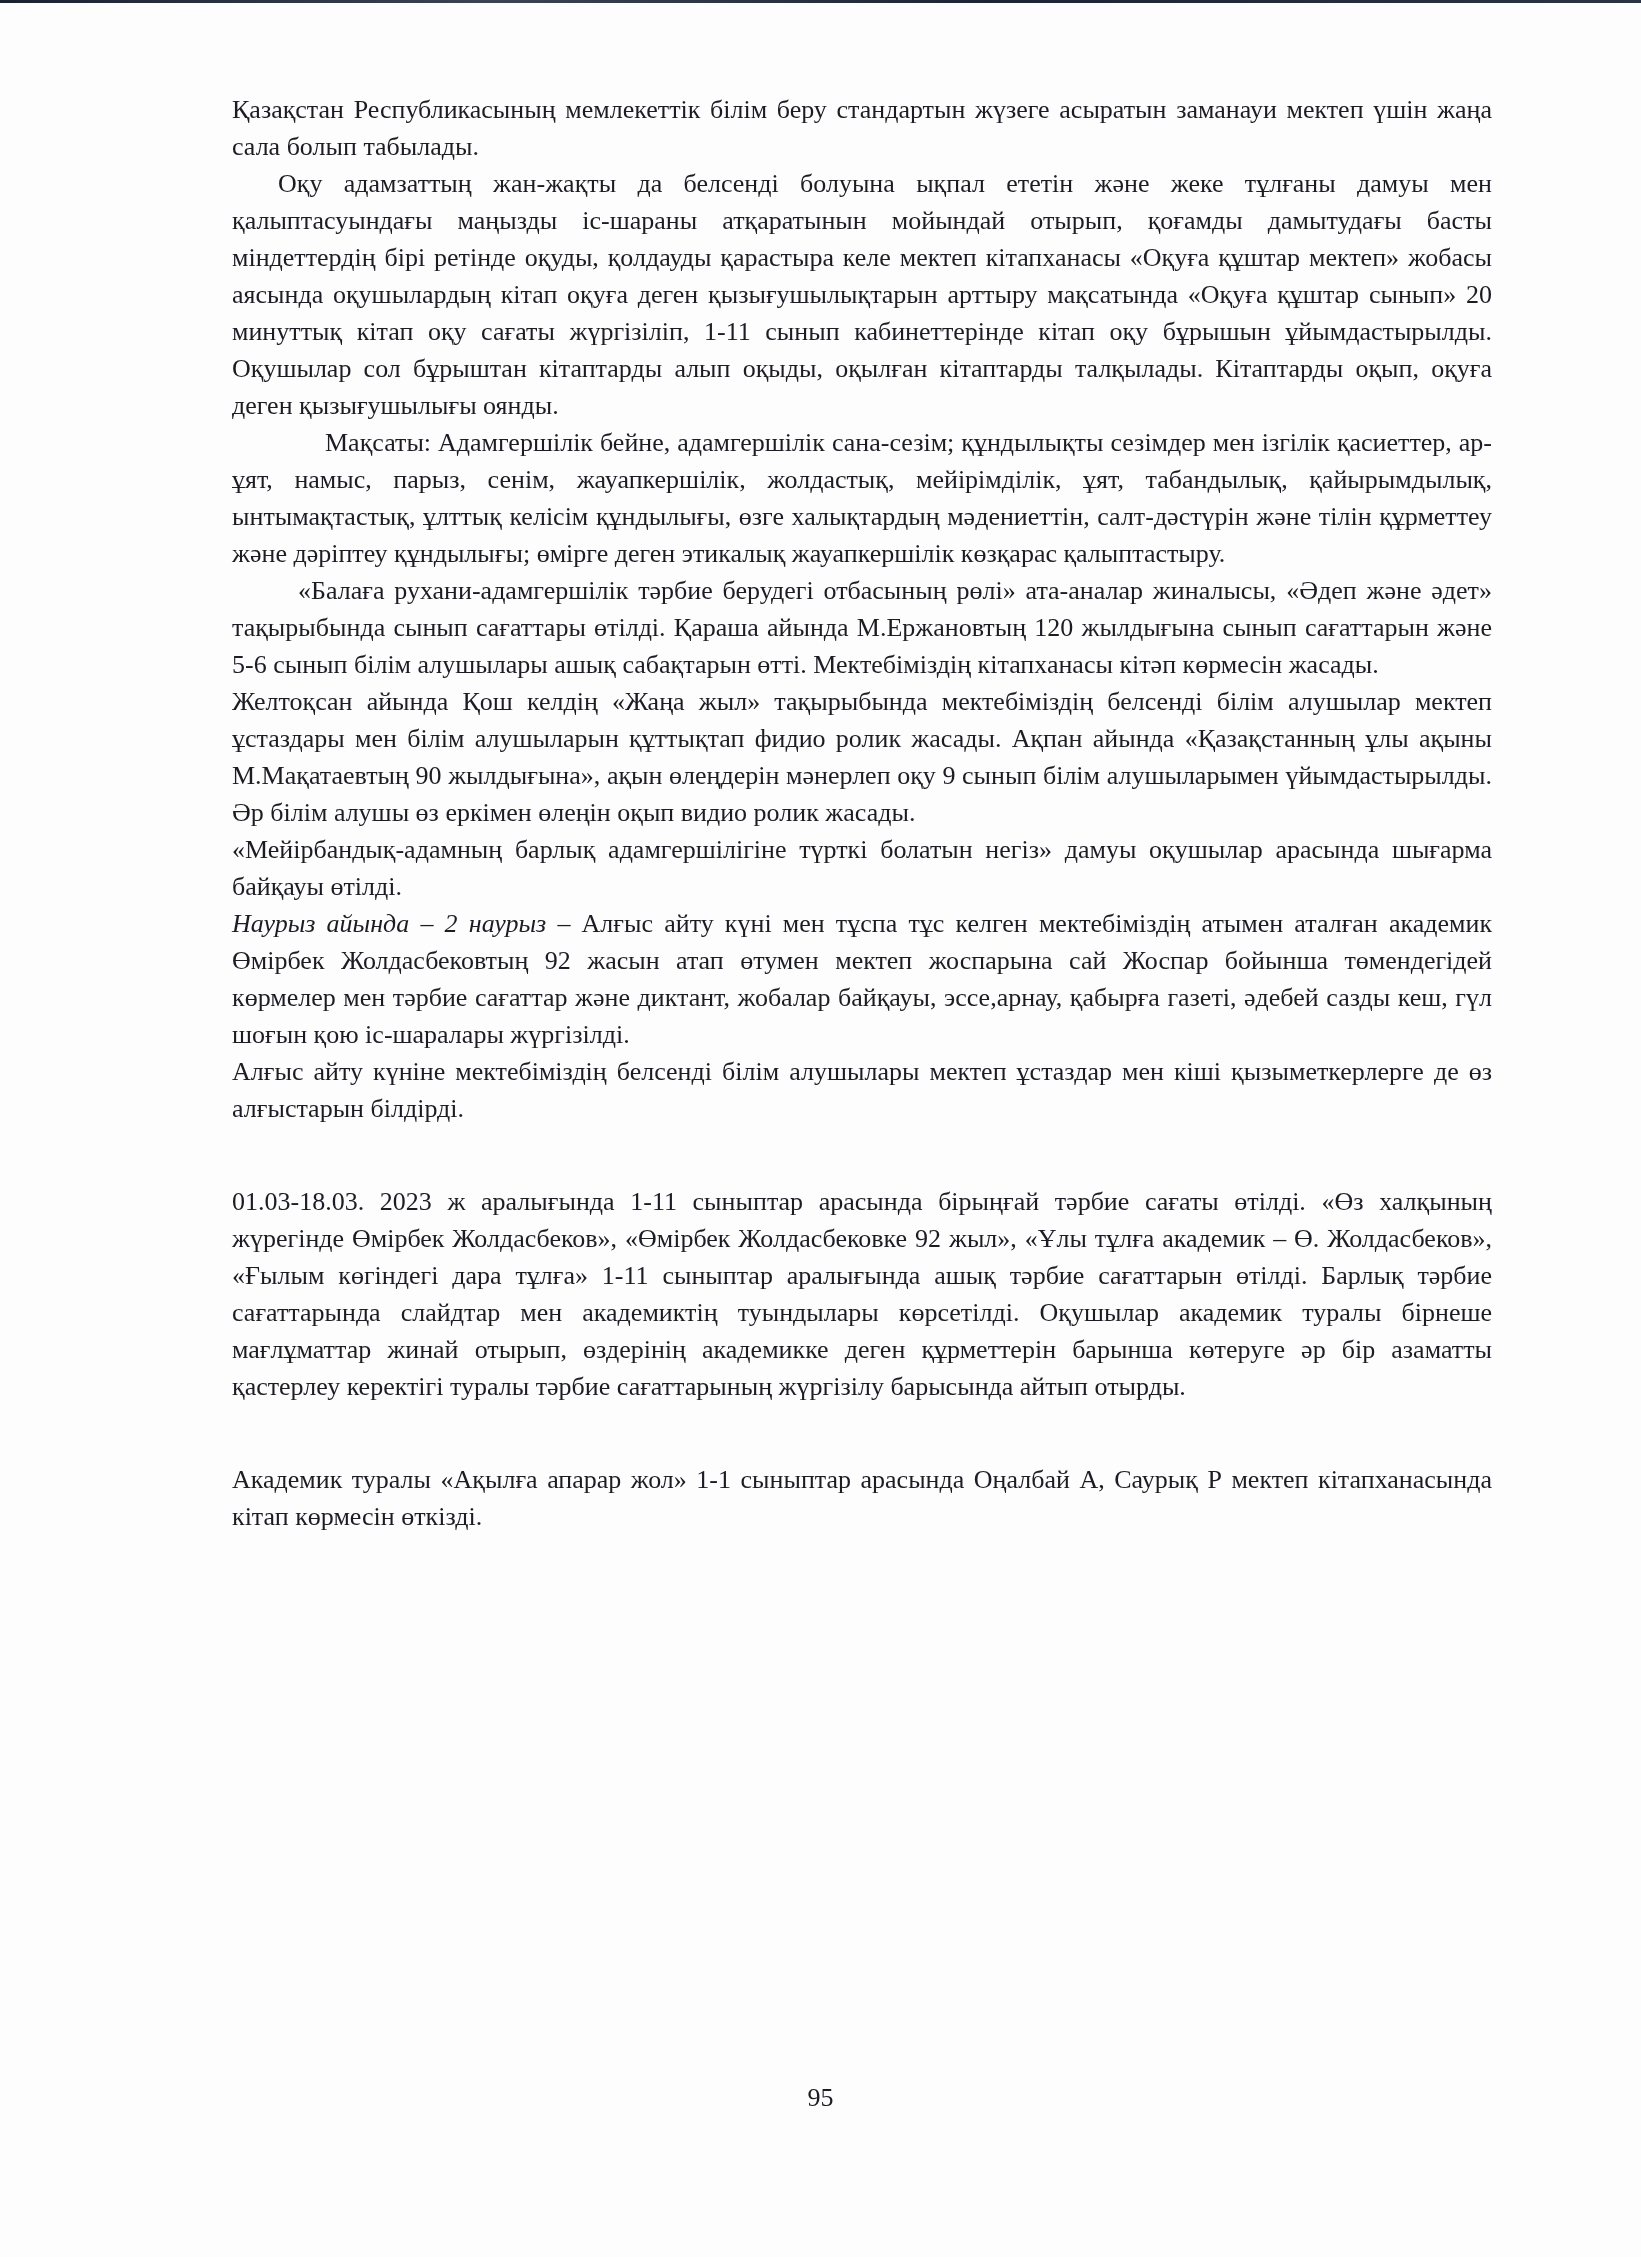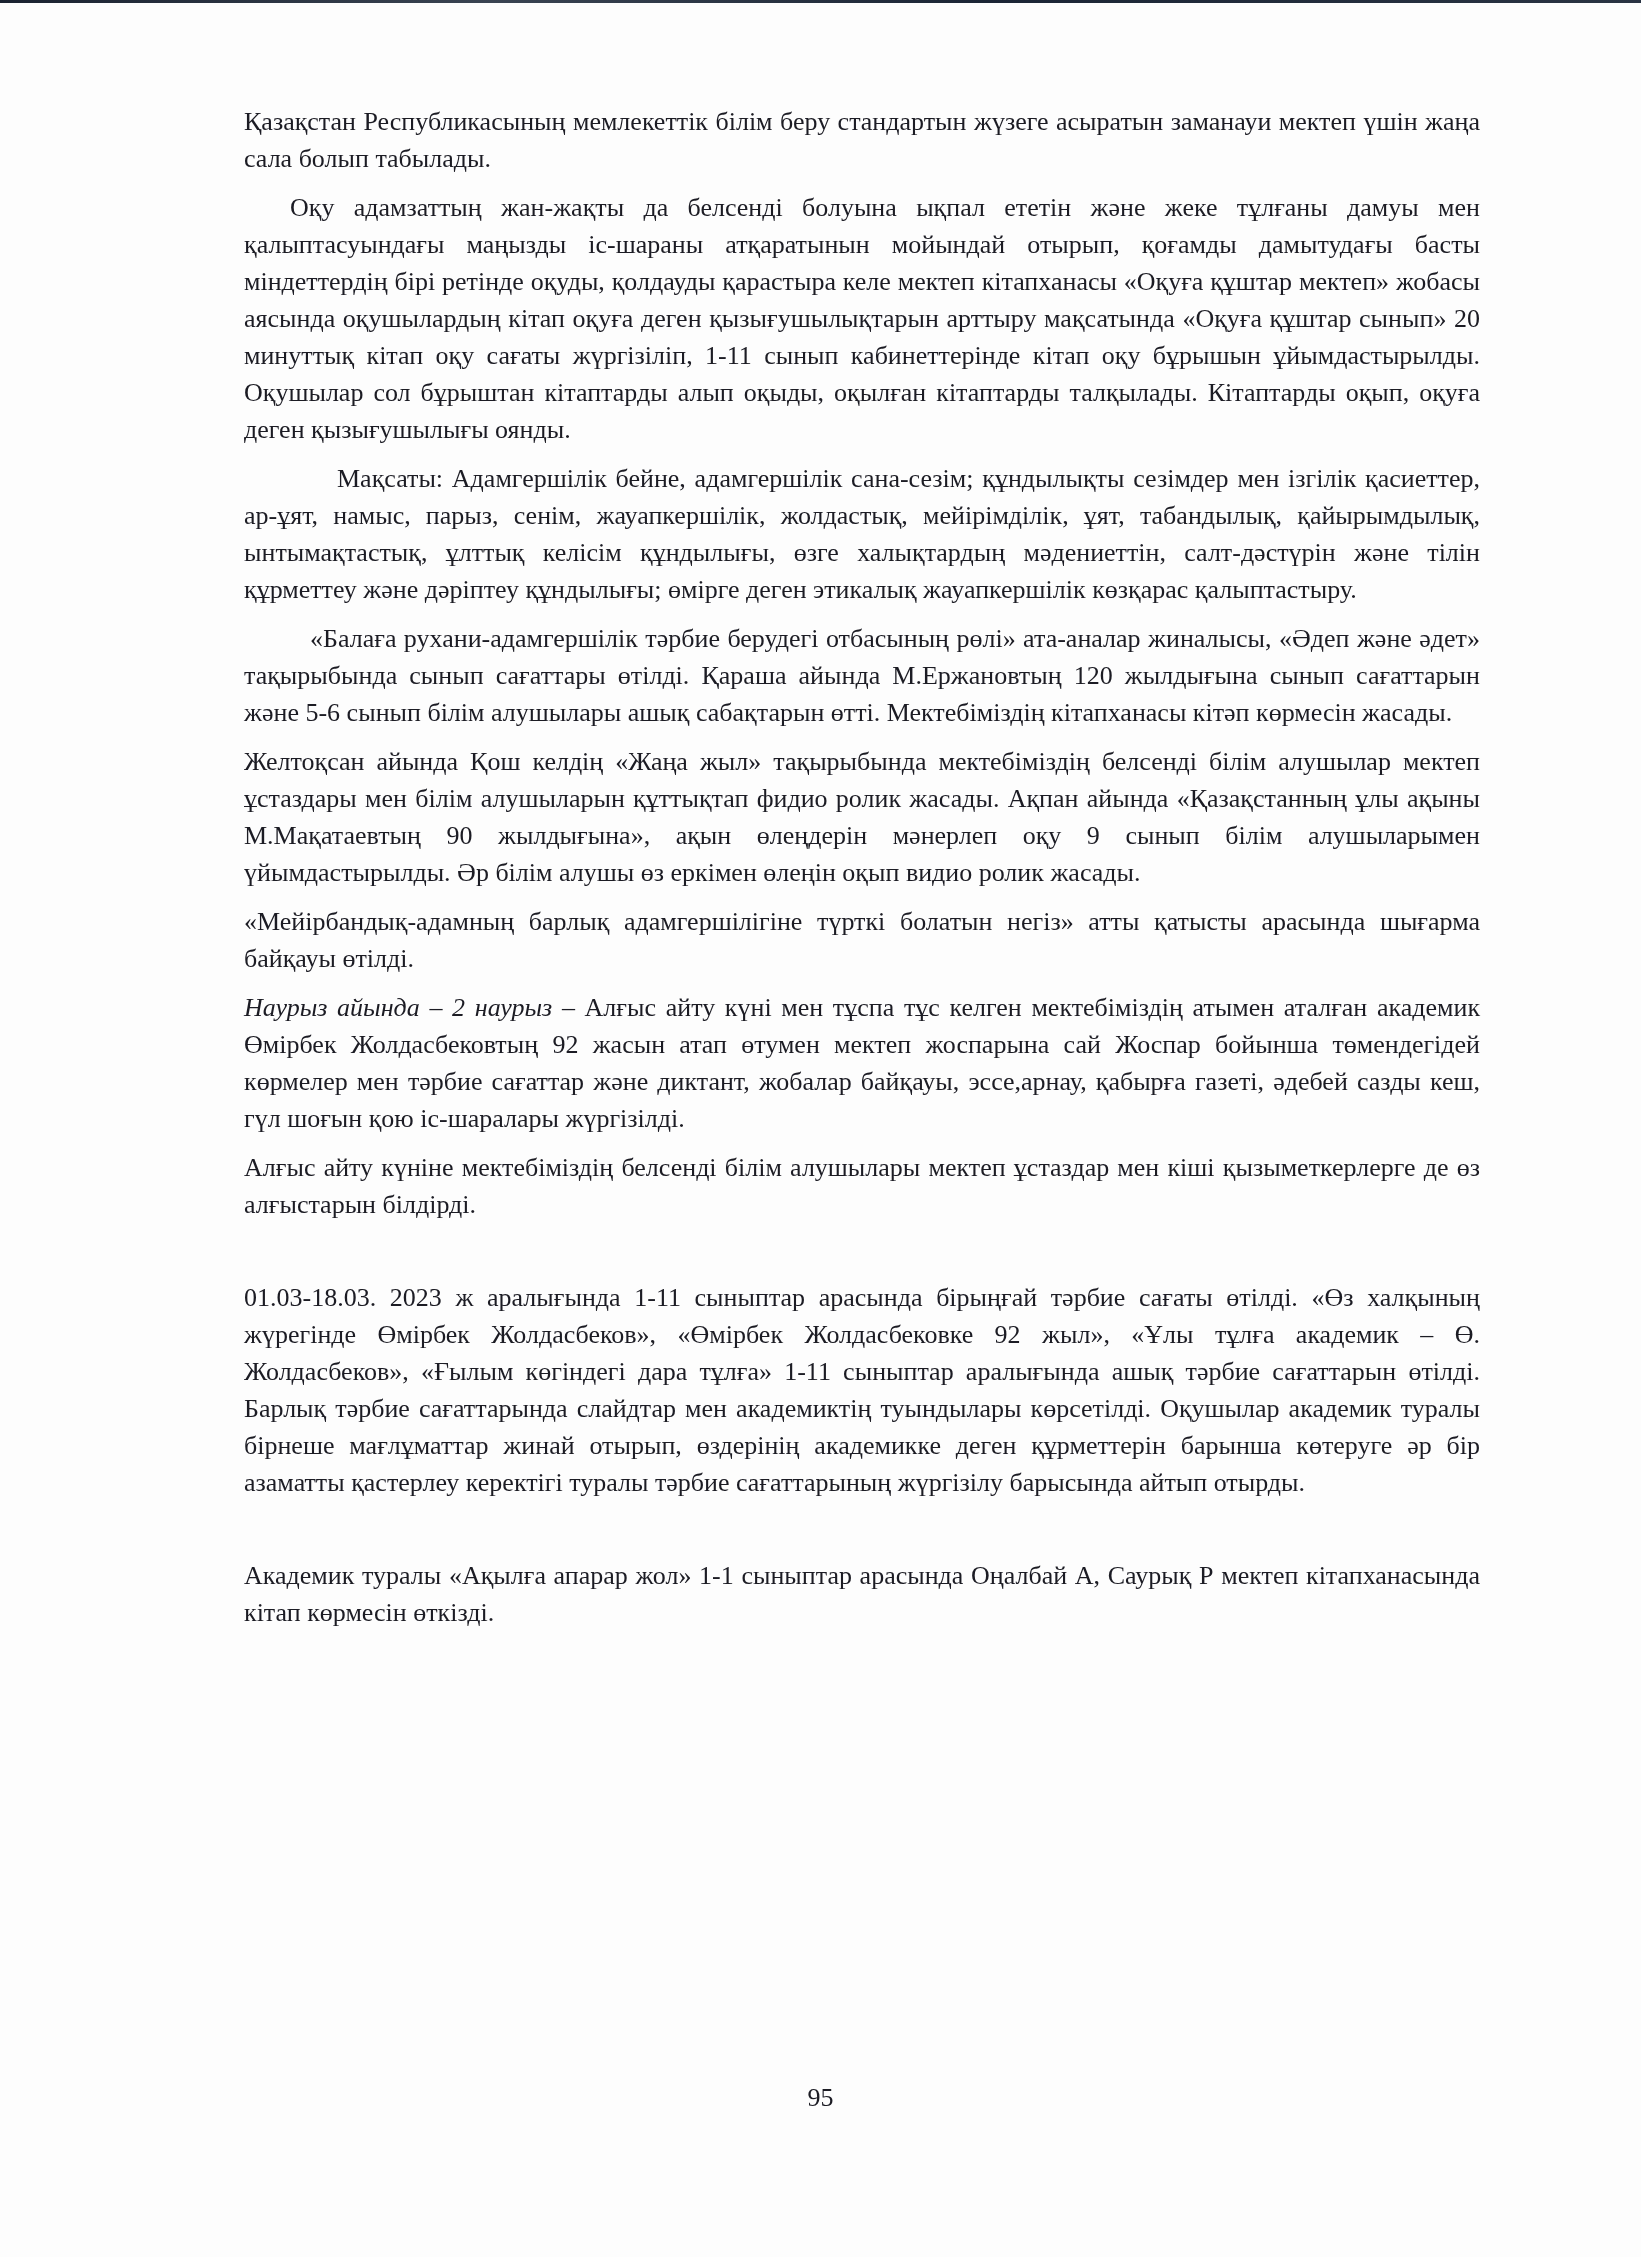--- a/index.html
+++ b/index.html
@@ -25,21 +25,21 @@
     left: 232px;
     top: 91px;
     width: 1260px;
     font-family: "Liberation Serif", "DejaVu Serif", serif;
     font-size: 26px;
     line-height: 37px;
     color: #1c1c24;
     text-align: justify;
   }
   .page p {
-    margin: 12px;
+    margin: 0;
     font-family: Liberation Serif, serif;
   }
   .indent-1 { text-indent: 46px; }
   .indent-2 { text-indent: 93px; }
   .indent-3 { text-indent: 97px; }
   .indent-4 { text-indent: 66px; }
   .gap-lg { margin-top: 73px !important; }
   .gap-xl { margin-top: 56px !important; }
   em { font-style: italic; }
   .page-number {
@@ -63,21 +63,21 @@
 
   <p class="indent-1">Оқу адамзаттың жан-жақты да белсенді болуына ықпал ететін және жеке тұлғаны дамуы мен қалыптасуындағы маңызды іс-шараны атқаратынын мойындай отырып, қоғамды дамытудағы басты міндеттердің бірі ретінде оқуды, қолдауды қарастыра келе мектеп кітапханасы «Оқуға құштар мектеп» жобасы аясында оқушылардың кітап оқуға деген қызығушылықтарын арттыру мақсатында «Оқуға құштар сынып» 20 минуттық кітап оқу сағаты жүргізіліп, 1-11 сынып кабинеттерінде кітап оқу бұрышын ұйымдастырылды. Оқушылар сол бұрыштан кітаптарды алып оқыды, оқылған кітаптарды талқылады. Кітаптарды оқып, оқуға деген қызығушылығы оянды.</p>
 
 
   <p class="indent-2">Мақсаты: Адамгершілік бейне, адамгершілік сана-сезім; құндылықты сезімдер мен ізгілік қасиеттер, ар-ұят, намыс, парыз, сенім, жауапкершілік, жолдастық, мейірімділік, ұят, табандылық, қайырымдылық, ынтымақтастық, ұлттық келісім құндылығы, өзге халықтардың мәдениеттін, салт-дәстүрін және тілін құрметтеу және дәріптеу құндылығы; өмірге деген этикалық жауапкершілік көзқарас қалыптастыру.</p>
 
   <p class="indent-4">«Балаға рухани-адамгершілік тәрбие берудегі отбасының рөлі» ата-аналар жиналысы, «Әдеп және әдет» тақырыбында сынып сағаттары өтілді.   Қараша айында М.Ержановтың 120 жылдығына сынып сағаттарын және  5-6 сынып білім алушылары ашық сабақтарын өтті. Мектебіміздің кітапханасы кітәп көрмесін жасады.</p>
 
   <p>Желтоқсан айында   Қош келдің «Жаңа жыл» тақырыбында мектебіміздің белсенді білім алушылар мектеп ұстаздары мен білім алушыларын құттықтап фидио ролик жасады. Ақпан айында «Қазақстанның ұлы ақыны М.Мақатаевтың 90 жылдығына», ақын өлеңдерін мәнерлеп оқу 9 сынып білім алушыларымен үйымдастырылды. Әр білім алушы өз еркімен өлеңін оқып видио ролик жасады.</p>
 
-  <p>«Мейірбандық-адамның барлық адамгершілігіне түрткі болатын негіз» атты  қатысты арасында шығарма байқауы өтілді.</p>
+  <p>«Мейірбандық-адамның барлық адамгершілігіне түрткі болатын негіз» дамуы  оқушылар арасында шығарма байқауы өтілді.</p>
 
   <p><em>Наурыз айында – 2 наурыз</em><span> – Алғыс айту күні мен тұспа тұс келген мектебіміздің атымен аталған  академик Өмірбек Жолдасбековтың  92  жасын атап өтумен мектеп жоспарына сай    Жоспар бойынша  төмендегідей көрмелер мен тәрбие сағаттар және диктант, жобалар байқауы, эссе,арнау, қабырға газеті, әдебей сазды кеш, гүл шоғын  қою  іс-шаралары жүргізілді.</span></p>
 
   <p>Алғыс айту күніне мектебіміздің белсенді білім алушылары мектеп ұстаздар мен кіші қызыметкерлерге де өз алғыстарын білдірді.</p>
 
   <p class="gap-xl">01.03-18.03. 2023 ж аралығында 1-11 сыныптар арасында бірыңғай тәрбие сағаты өтілді. «Өз халқының жүрегінде Өмірбек Жолдасбеков»,  «Өмірбек Жолдасбековке 92 жыл», «Ұлы тұлға академик – Ө. Жолдасбеков», «Ғылым  көгіндегі дара тұлға» 1-11  сыныптар аралығында ашық тәрбие сағаттарын өтілді.  Барлық  тәрбие сағаттарында  слайдтар мен академиктің туындылары көрсетілді. Оқушылар академик туралы  бірнеше  мағлұматтар жинай отырып, өздерінің академикке деген құрметтерін барынша көтеруге  әр бір азаматты  қастерлеу керектігі  туралы  тәрбие сағаттарының жүргізілу барысында  айтып отырды.</p>
 
   <p class="gap-xl"> Академик туралы «Ақылға апарар жол» 1-1 сыныптар арасында  Оңалбай А, Саурық Р мектеп кітапханасында кітап көрмесін өткізді.</p>
 
 </div>

